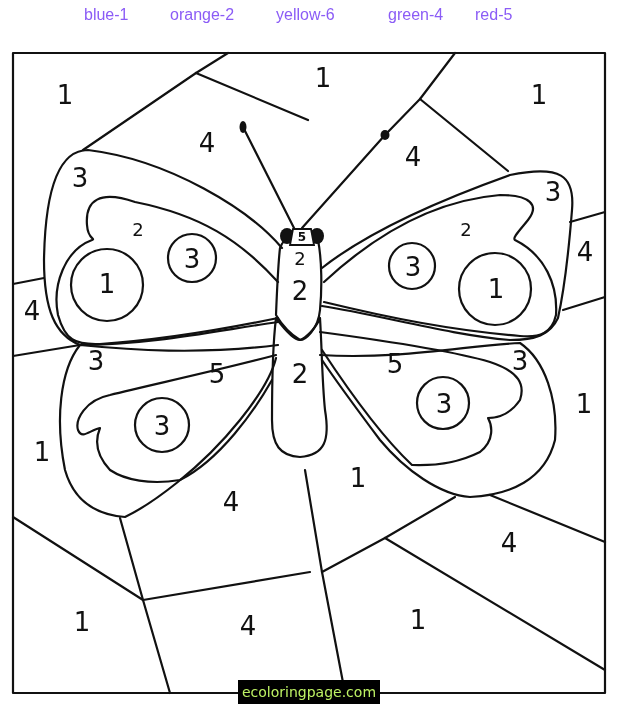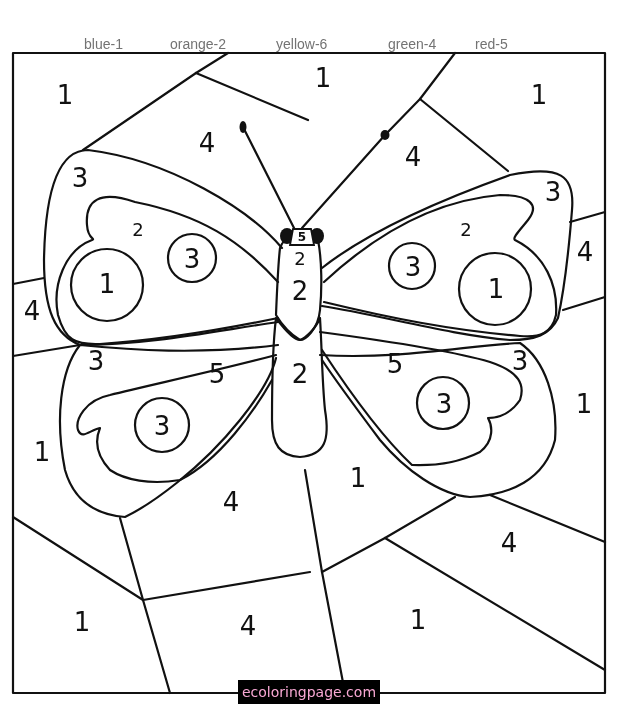--- a/index.html
+++ b/index.html
@@ -1,23 +1,23 @@
 <!DOCTYPE html>
 <html><head>
   <meta charset="utf-8">
   <style>
     html, body { margin: 0; padding: 0; background: #ffffff; }
     body { width: 620px; height: 706px; position: relative; overflow: hidden; font-family: "Liberation Sans", sans-serif; }
     .legend { position: absolute; top: 6px; left: 0; width: 620px; height: 20px; }
-    .legend-item { position: absolute; top: 0; font-family: "Liberation Sans", sans-serif; font-size: 14px; color: #737373; white-space: nowrap; margin-top: 30px; }
+    .legend-item { position: absolute; top: 0; font-family: "Liberation Sans", sans-serif; font-size: 16px; color: #8b5cf6; white-space: nowrap; }
     .drawing { position: absolute; left: 0; top: 0; width: 620px; height: 706px; }
     .num { font-family: "DejaVu Sans", sans-serif; font-size: 26px; fill: #111; text-anchor: middle; dominant-baseline: central; }
     .num.small { font-size: 18px; }
     .num.tiny { font-size: 12px; font-weight: bold; }
-    .watermark { position: absolute; left: 238px; top: 680px; width: 142px; height: 24px; background: #000; color: #f9a8d4; font-family: "DejaVu Sans", sans-serif; font-size: 14px; line-height: 24px; text-align: center; }
+    .watermark { position: absolute; left: 238px; top: 680px; width: 142px; height: 24px; background: #000; color: #bef264; font-family: "DejaVu Sans", sans-serif; font-size: 14px; line-height: 24px; text-align: center; }
   </style>
 </head>
 <body>
 
 <div class="legend">
   <span class="legend-item" style="left:84px">blue-1</span>
   <span class="legend-item" style="left:170px">orange-2</span>
   <span class="legend-item" style="left:276px">yellow-6</span>
   <span class="legend-item" style="left:388px">green-4</span>
   <span class="legend-item" style="left:475px">red-5</span>

